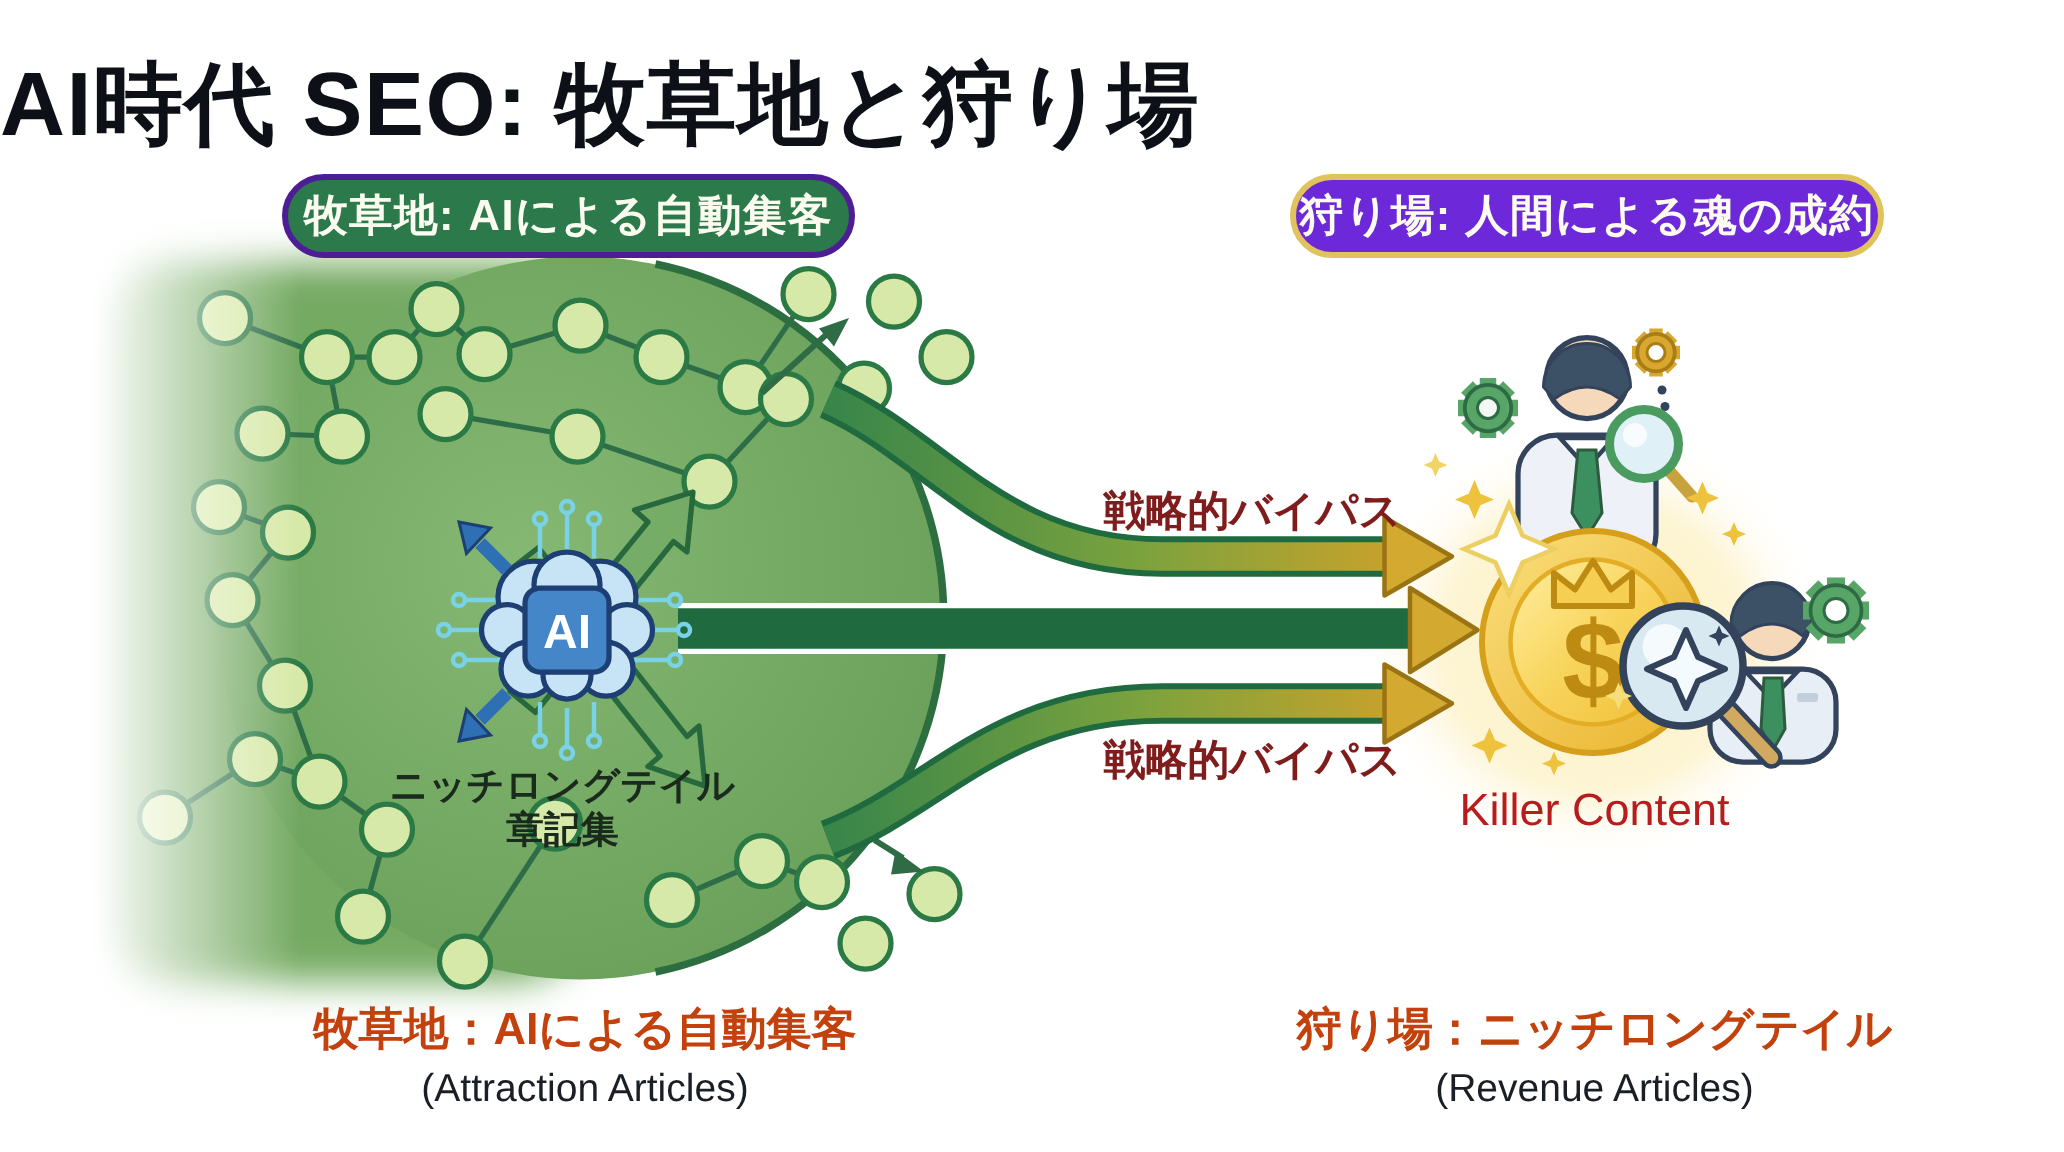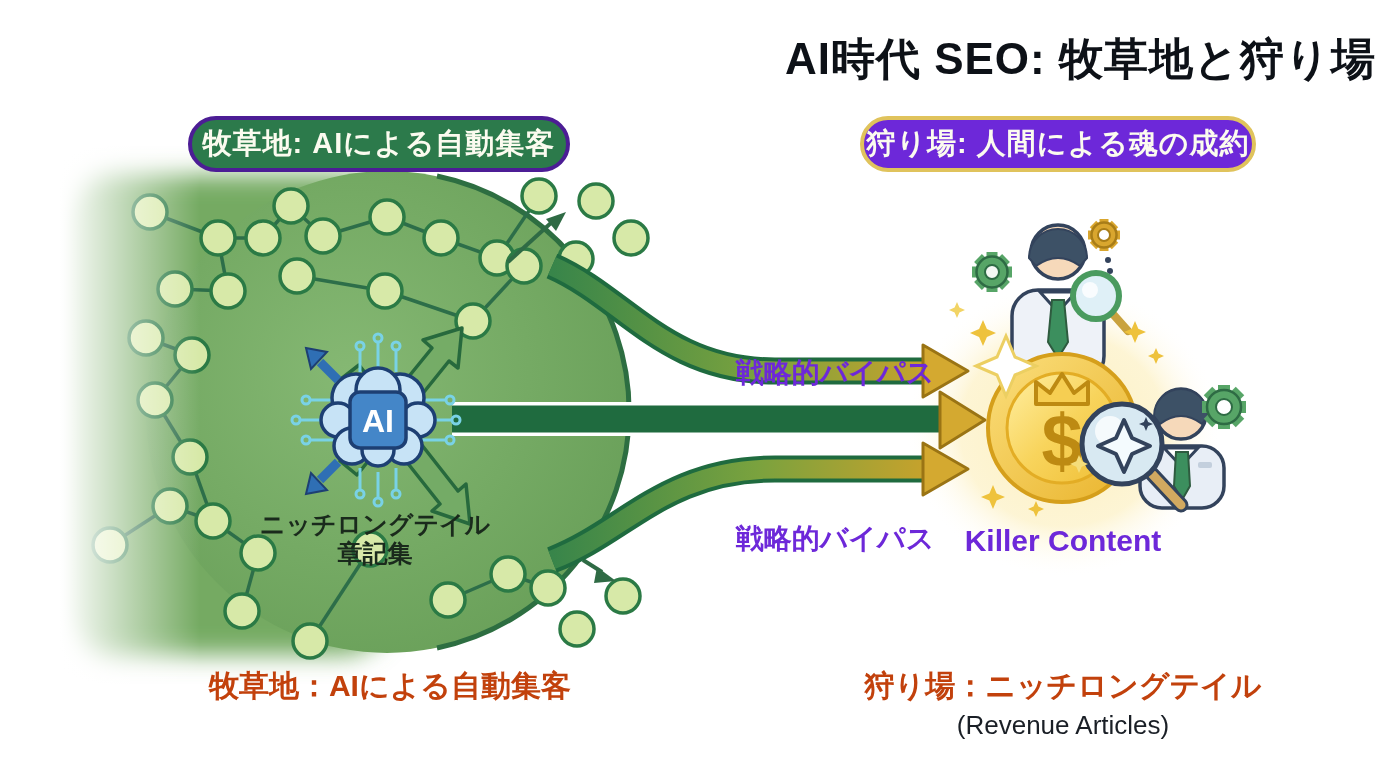--- a/index.html
+++ b/index.html
@@ -3,42 +3,42 @@
 <meta charset="utf-8">
 <style>
   html,body{margin:0;padding:0;}
   body{
     width:1376px;height:768px;position:relative;overflow:hidden;
     background:#ffffff;
     font-family:"Liberation Sans","DejaVu Sans",sans-serif;
   }
   .abs{position:absolute;}
   .title{
-    top:30px;left:0;width:1376px;text-align:right;
-    font-size:44px;font-weight:bold;color:#0d1117;letter-spacing:1px;
+    top:30px;left:0;width:1376px;text-align:left;
+    font-size:60px;font-weight:bold;color:#0d1117;letter-spacing:1px;
   }
   .badge{
     top:116px;height:56px;border-radius:32px;box-sizing:border-box;
     display:flex;align-items:center;justify-content:center;
     font-size:29px;font-weight:bold;color:#fbfbef;letter-spacing:1px;
   }
   .badge-green{left:188px;width:382px;background:#2c7a4b;border:4px solid #4c1d95;}
   .badge-gold{left:860px;width:396px;background:#6d28d9;border:4px solid #e0c35c;}
   .niche-caption{
     left:250px;top:510px;width:250px;text-align:center;
     font-size:25px;font-weight:600;color:#1a2a1c;line-height:1.15;
   }
   .bypass{
-    width:270px;text-align:center;font-size:28px;font-weight:bold;color:#6d28d9;margin-top:32px;
+    width:270px;text-align:center;font-size:28px;font-weight:bold;color:#7f1d1d;
   }
   .bypass-top{left:700px;top:322px;}
   .bypass-bottom{left:700px;top:488px;}
   .killer{
     left:928px;top:524px;width:270px;text-align:center;
-    font-size:30px;font-weight:700;color:#6d28d9;
+    font-size:30px;font-weight:400;color:#b91c1c;
   }
   .caption{width:480px;text-align:center;top:666px;}
   .caption .main{font-size:30px;font-weight:bold;color:#c2410c;}
   .caption .sub{font-size:26px;font-weight:400;color:#1a1f26;margin-top:3px;}
   .caption-left{left:150px;}
   .caption-right{left:823px;}
   svg.scene{left:0;top:0;}
   .txt-layer{pointer-events:none;}
 </style>
 </head>
@@ -338,17 +338,18 @@
   <div>章記集</div>
 </div>
 
 <div class="abs bypass bypass-top txt-layer">戦略的バイパス</div>
 <div class="abs bypass bypass-bottom txt-layer">戦略的バイパス</div>
 
 <div class="abs killer txt-layer">Killer Content</div>
 
 <div class="abs caption caption-left txt-layer">
   <div class="main">牧草地：AIによる自動集客</div>
+  <div class="sub">(Attraction Articles)</div>
 </div>
 <div class="abs caption caption-right txt-layer">
   <div class="main">狩り場：ニッチロングテイル</div>
   <div class="sub">(Revenue Articles)</div>
 </div>
 
 </body></html>

